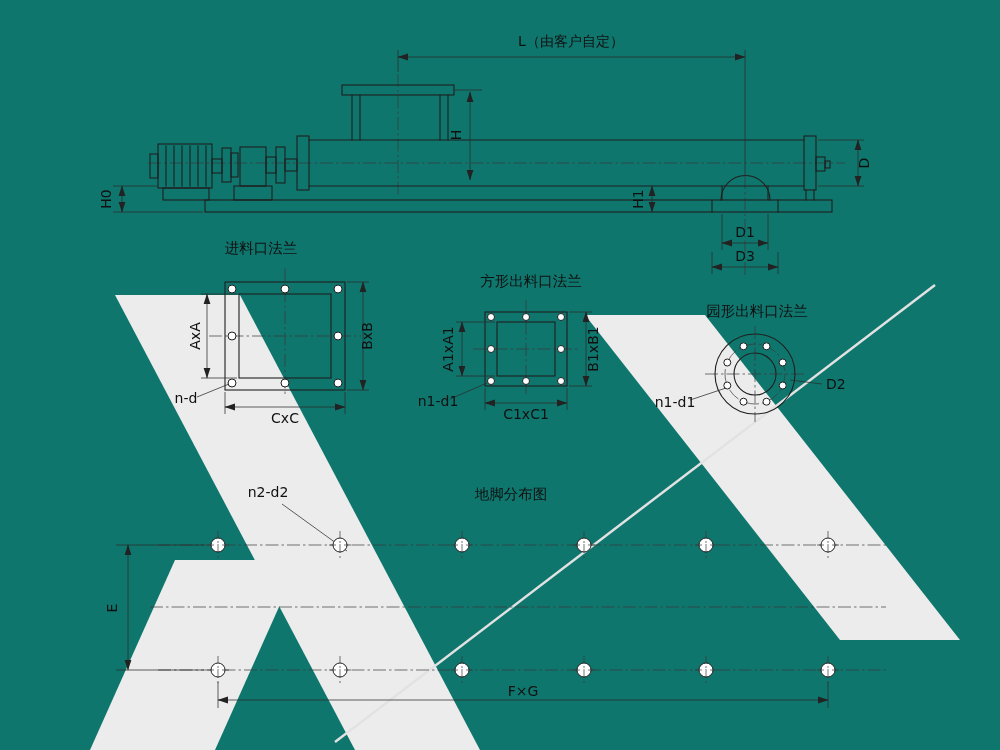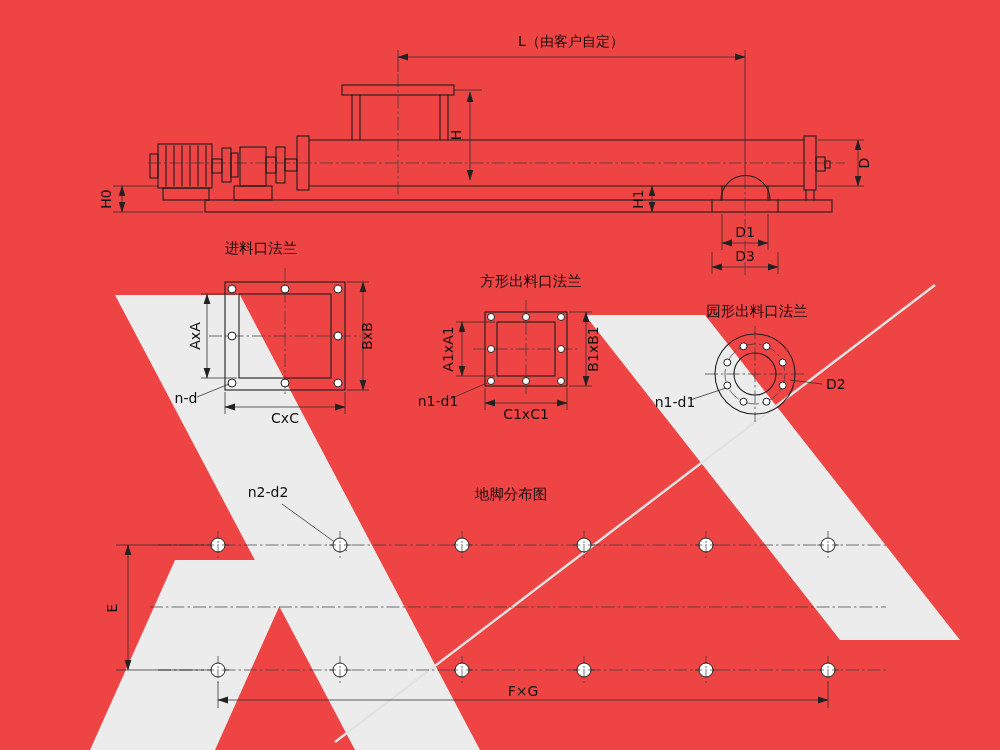--- a/index.html
+++ b/index.html
@@ -1,16 +1,16 @@
 <!DOCTYPE html>
 <html><head>
 <meta charset="utf-8">
 <style>
   html,body{margin:0;padding:0;background:#fff;width:1000px;height:750px;overflow:hidden}
-  .canvas{position:relative;width:1000px;height:750px;background:#ef4444}
+  .canvas{position:relative;width:1000px;height:750px;background:#0f766e}
   svg{display:block}
   .ln{stroke:#1f1f1f;stroke-width:1.1;fill:none;stroke-linecap:square}
   .thin{stroke:#2b2b2b;stroke-width:.75;fill:none}
   .dim{stroke:#2b2b2b;stroke-width:.75;fill:none}
   .cl{stroke:#3a3a3a;stroke-width:.7;fill:none;stroke-dasharray:13 3 2.5 3}
   .cl2{stroke:#3a3a3a;stroke-width:.7;fill:none;stroke-dasharray:7 3 2 3}
   .hole{fill:#fff;stroke:#1f1f1f;stroke-width:1}
   text{font-family:"DejaVu Sans","Liberation Sans",sans-serif;font-size:14px;fill:#101010}
   .t-title{font-size:14.5px}
   .wm{fill:#ececec}

